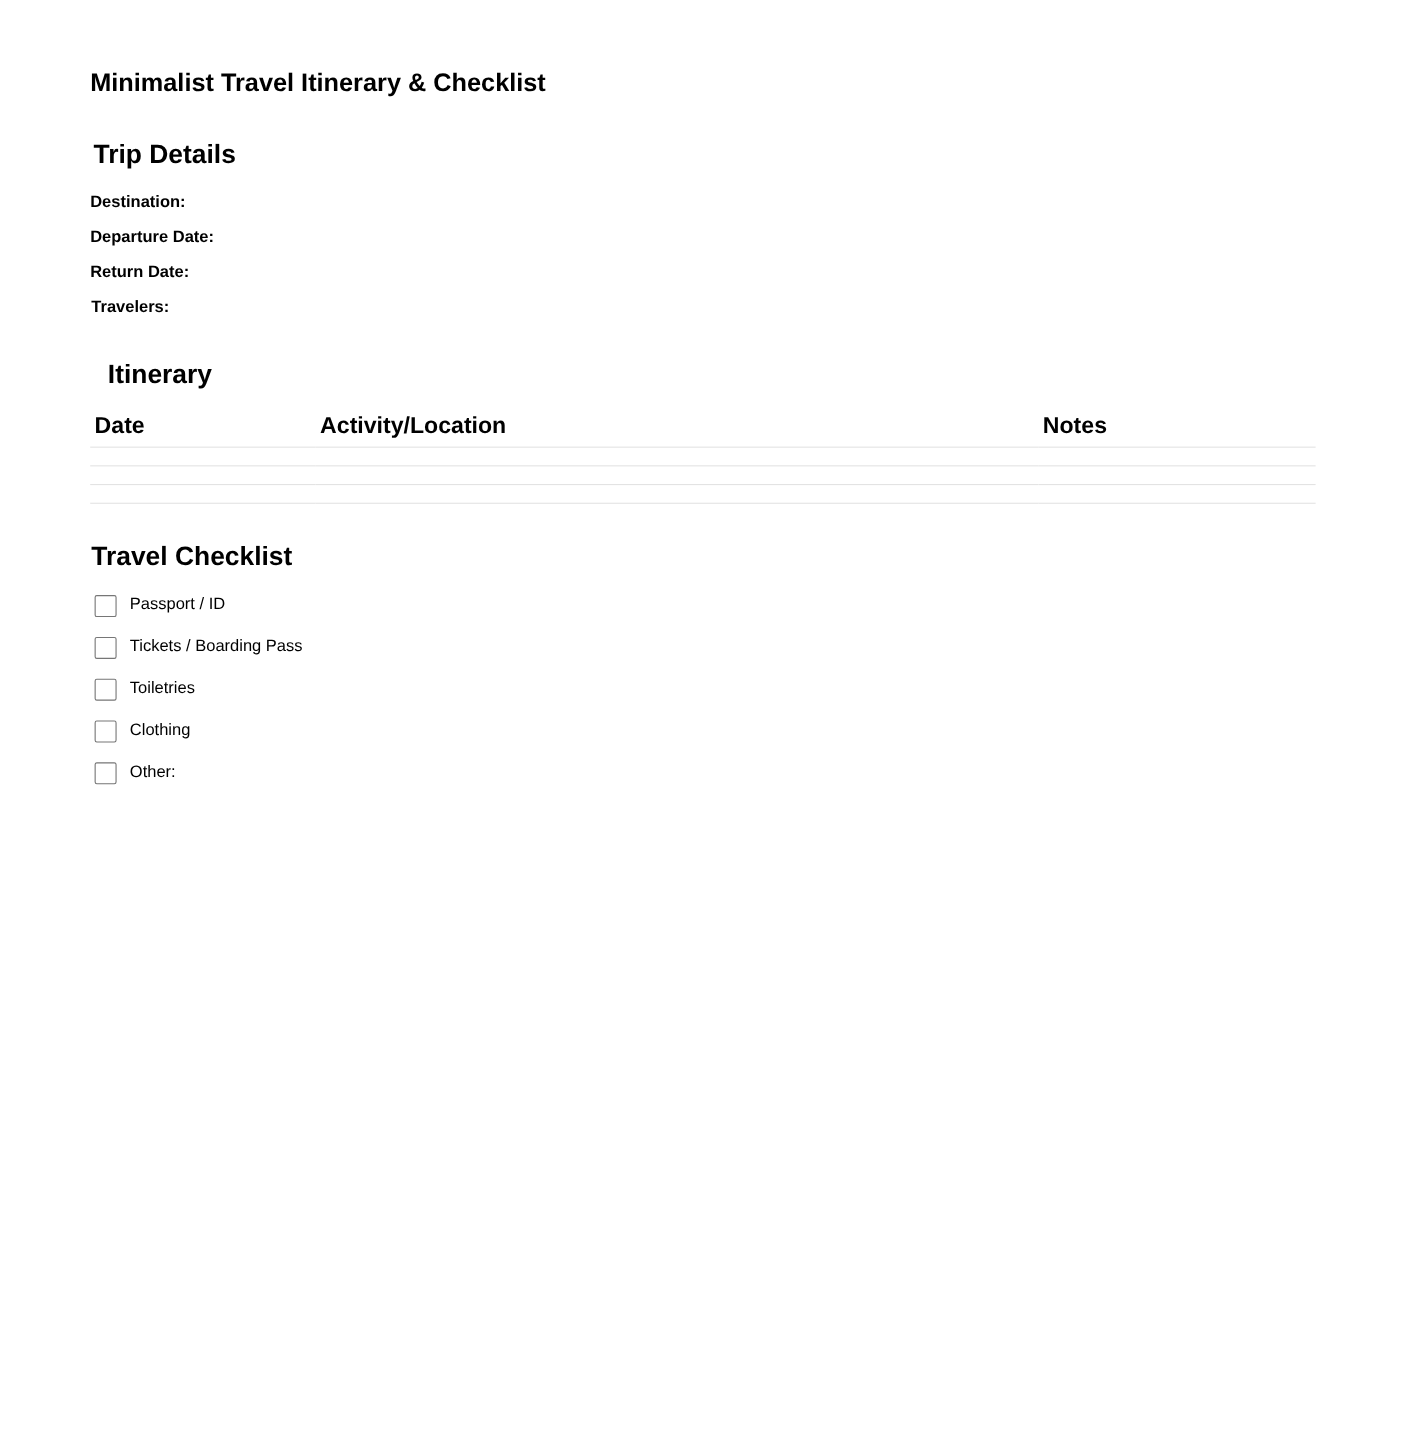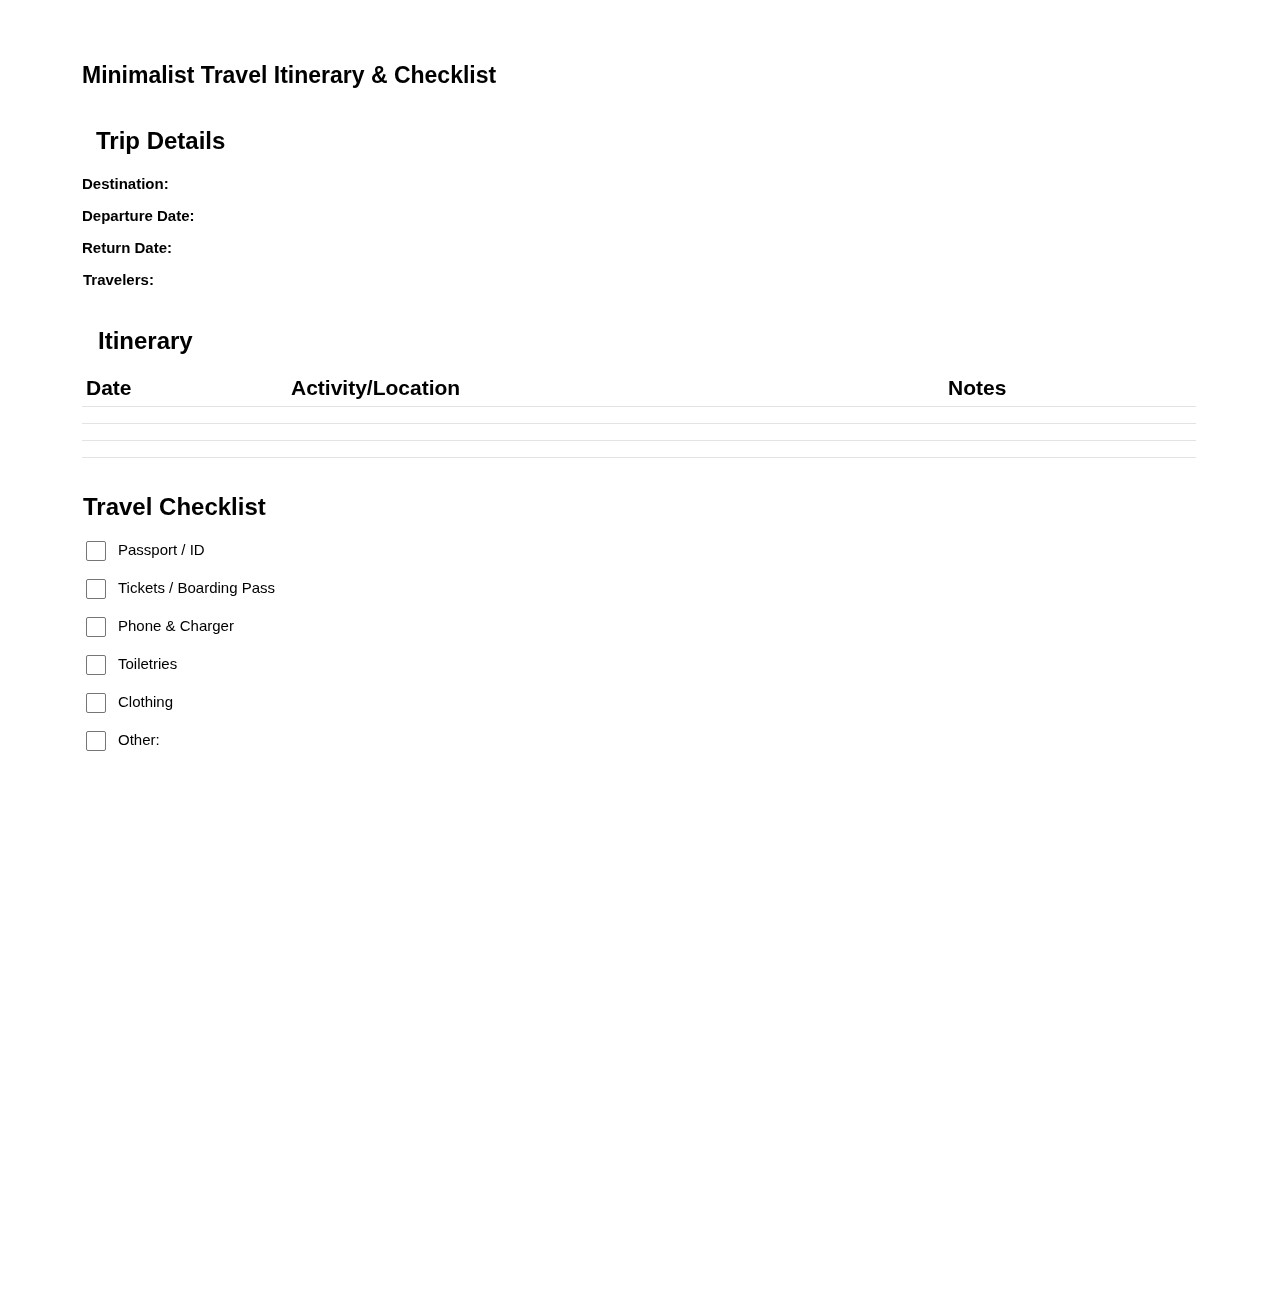--- a/index.html
+++ b/index.html
@@ -33,21 +33,21 @@
     }
     h2 {
       font-size: 24px;
       font-weight: bold;
       margin: 0;
       position: absolute;
       left: 16px;
       line-height: 28px;
       white-space: nowrap;
     }
-    .trip-title { top: 127px; left: 14px; }
+    .trip-title { top: 127px; left: 3px; }
     .itin-title { top: 327px; }
     .check-title { top: 493px; left: 1px; }
 
     .detail {
       position: absolute;
       left: 0;
       font-size: 15px;
       font-weight: bold;
       line-height: 18px;
       white-space: nowrap;
@@ -163,24 +163,20 @@
     <li>
       <span class="cb"></span>
       <span class="cb-label">Passport / ID</span>
     </li>
     <li>
       <span class="cb"></span>
       <span class="cb-label">Tickets / Boarding Pass</span>
     </li>
     <li>
       <span class="cb"></span>
-      <span class="cb-label">Phone &amp; Charger</span>
-    </li>
-    <li>
-      <span class="cb"></span>
       <span class="cb-label">Toiletries</span>
     </li>
     <li>
       <span class="cb"></span>
       <span class="cb-label">Clothing</span>
     </li>
     <li>
       <span class="cb"></span>
       <span class="cb-label">Other:</span>
     </li>

